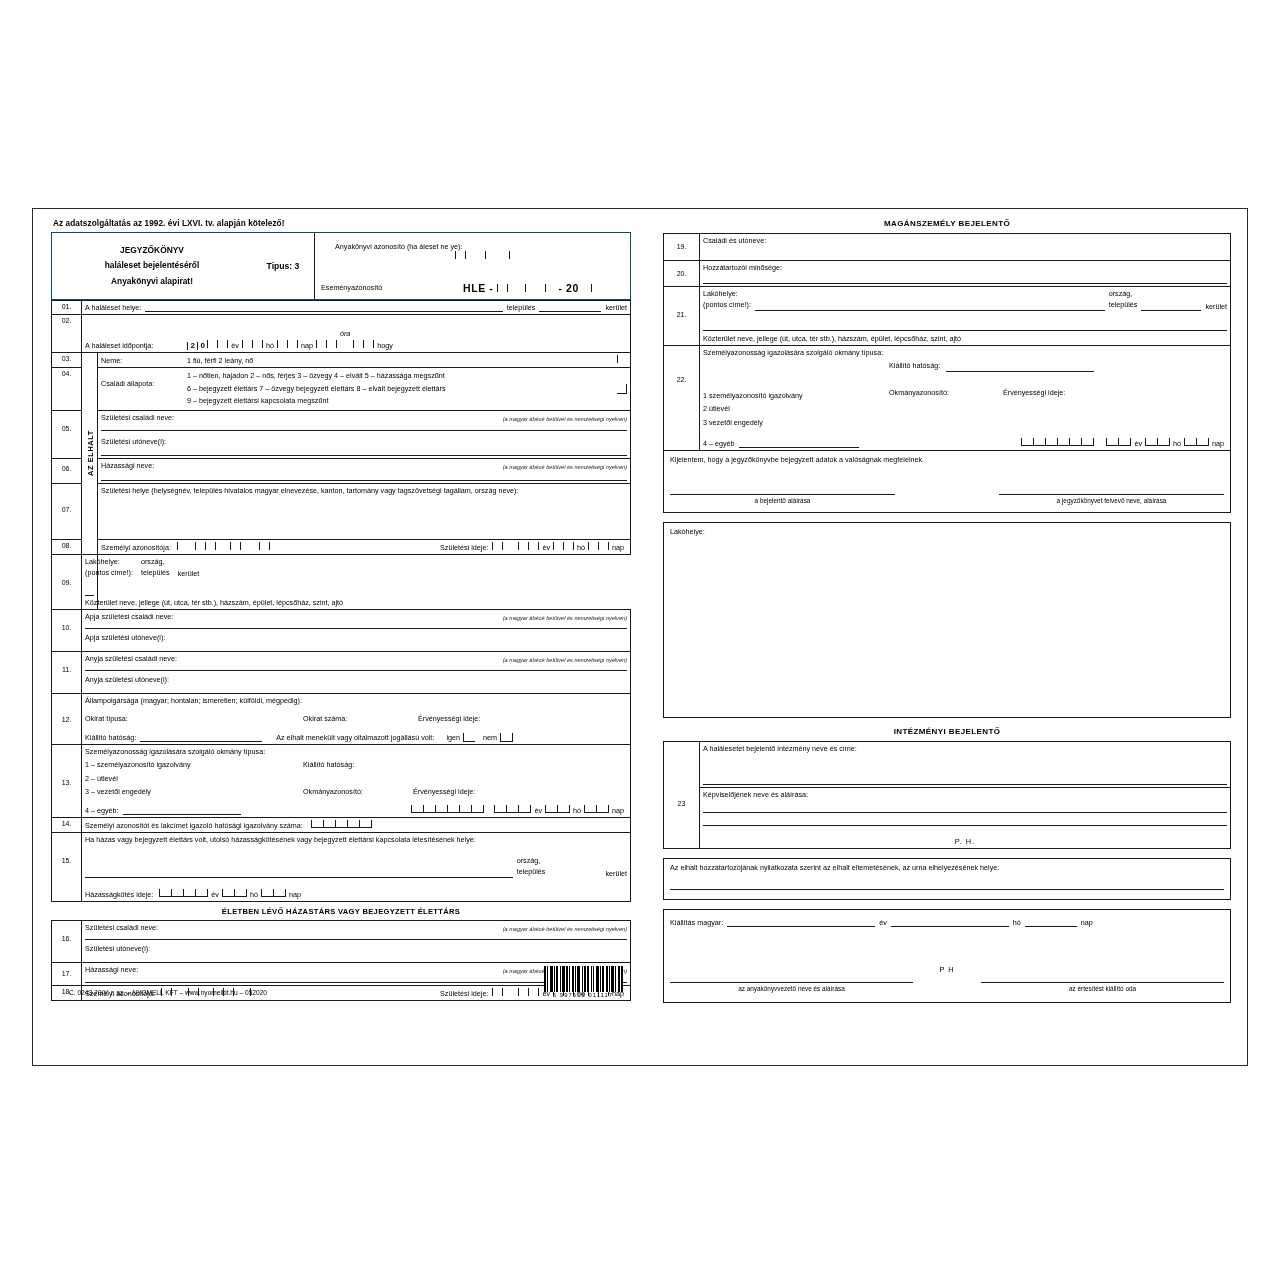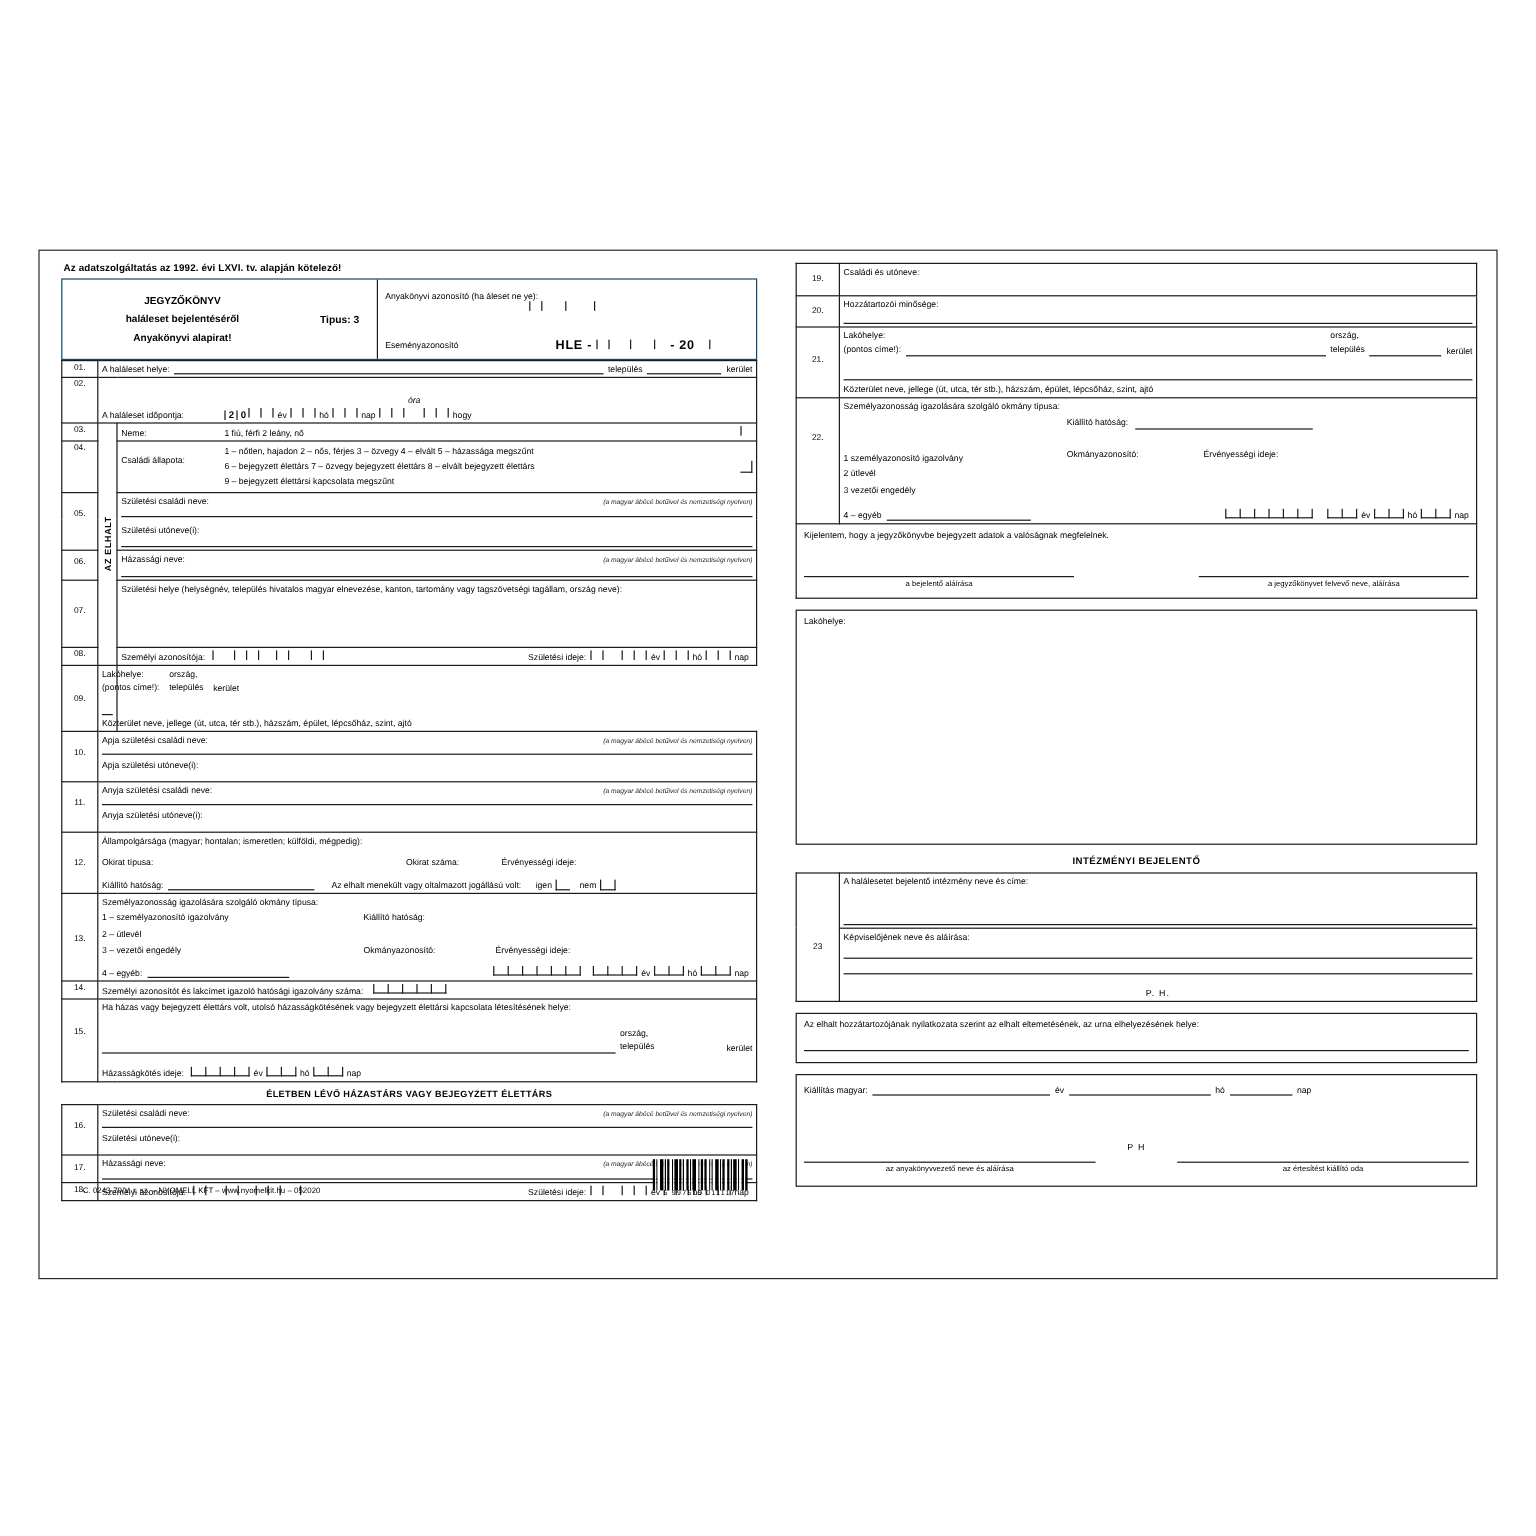--- a/index.html
+++ b/index.html
@@ -9,21 +9,21 @@
   .col{position:absolute;top:0;box-sizing:border-box;}
   .colL{left:18px;top:10px;width:580px;}
   .colR{left:630px;top:10px;width:568px;}
 
   .legalnote{font-size:8.2px;font-weight:bold;letter-spacing:.1px;margin:0 0 4px 2px;}
 
   .hdrbox{display:flex;border:1px solid #0c4a6e;box-sizing:border-box;height:68px;}
   .hdrL{flex:0 0 200px;display:flex;flex-direction:column;align-items:center;justify-content:center;font-size:8.4px;font-weight:bold;line-height:1.85;}
   .hdrM{flex:0 0 62px;display:flex;align-items:center;justify-content:center;font-size:8.6px;font-weight:bold;border-right:1px solid #1a1a1a;}
   .hdrR{flex:1;position:relative;}
-  .hdrR .l1{position:absolute;left:6px;top:9px;font-size:7.2px;}
+  .hdrR .l1{position:absolute;left:20px;top:9px;font-size:7.2px;}
   .hdrR .l2{position:absolute;left:6px;bottom:7px;font-size:7.2px;}
   .hdrR .hle{position:absolute;left:148px;bottom:5px;font-size:10.5px;font-weight:bold;letter-spacing:.6px;}
   .hdrR .b20{font-weight:bold;}
 
   .rowtbl{border-collapse:collapse;width:100%;table-layout:fixed;font-size:7.2px;}
   .rowtbl td{border:1px solid #1a1a1a;vertical-align:top;padding:2px 3px;box-sizing:border-box;}
   .numcell{width:30px;text-align:center;font-size:7px;padding-top:3px;}
   .vertcell{width:16px;position:relative;padding:0;}
   .vtxt{position:absolute;left:50%;top:50%;transform:translate(-50%,-50%) rotate(-90deg);white-space:nowrap;font-size:7.4px;font-weight:bold;letter-spacing:.6px;}
 
@@ -267,21 +267,21 @@
             <div style="height:7px;"></div>
           </td>
         </tr>
 
         <tr>
           <td class="numcell" style="padding-top:22px;">12.</td>
           <td colspan="2">
             <div class="lbl" style="margin-bottom:9px;">Állampolgársága (magyar; hontalan; ismeretlen; külföldi, mégpedig):</div>
             <div class="rowflex" style="margin-bottom:10px;">
               <span class="lbl" style="width:218px;">Okirat típusa:</span>
-              <span class="lbl" style="width:115px;text-align:center;">Okirat száma:</span>
+              <span class="lbl" style="width:115px;">Okirat száma:</span>
               <span class="lbl">Érvényességi ideje:</span>
             </div>
             <div class="rowflex">
               <span class="lbl">Kiállító hatóság:</span>
               <span class="ul" style="width:122px;margin:0 4px;"></span>
               <span class="lbl" style="margin-left:10px;">Az elhalt menekült vagy oltalmazott jogállású volt:</span>
               <span class="lbl" style="margin-left:12px;">igen</span>
               <span style="display:inline-block;width:11px;height:8px;border-left:1px solid #1a1a1a;border-bottom:1px solid #1a1a1a;margin:0 8px 0 3px;"></span>
               <span class="lbl">nem</span>
               <span style="display:inline-block;width:11px;height:8px;border-left:1px solid #1a1a1a;border-bottom:1px solid #1a1a1a;border-right:1px solid #1a1a1a;margin-left:3px;"></span>
@@ -465,20 +465,21 @@
           <i style="width:2px"></i>
             <i style="width:1px;background:#fff"></i>
             <i style="width:2px"></i>
         </div>
         <div class="bcnum">5 997515 011117</div>
       </div>
     </div>
 
     <div class="col colR">
 
+      <div class="sectitleR">MAGÁNSZEMÉLY BEJELENTŐ</div>
 
       <table class="rowtbl">
         <colgroup>
             <col style="width:36px">
             <col>
           </colgroup>
         <tbody>
             <tr>
           <td class="numcell" style="padding-top:9px;">19.</td>
           <td style="border-bottom:0;height:26px;">

